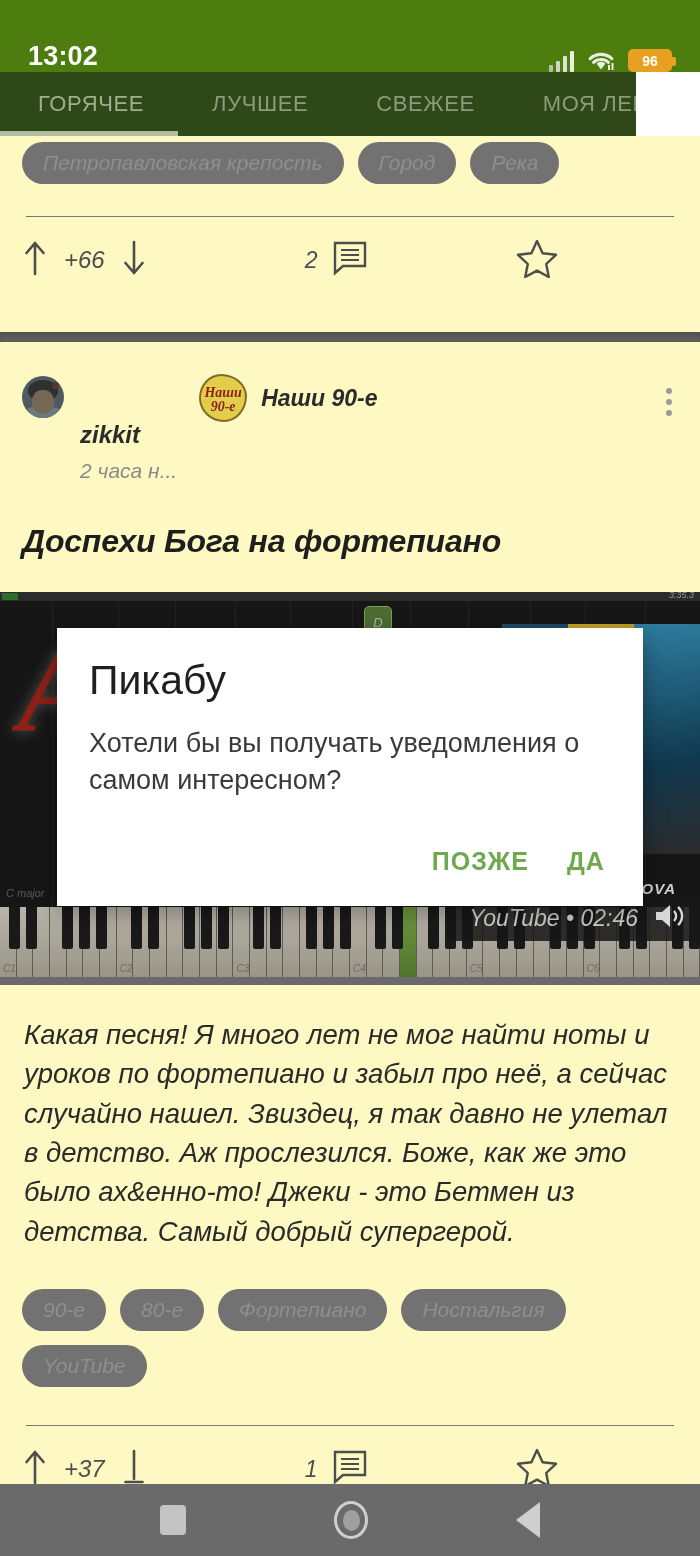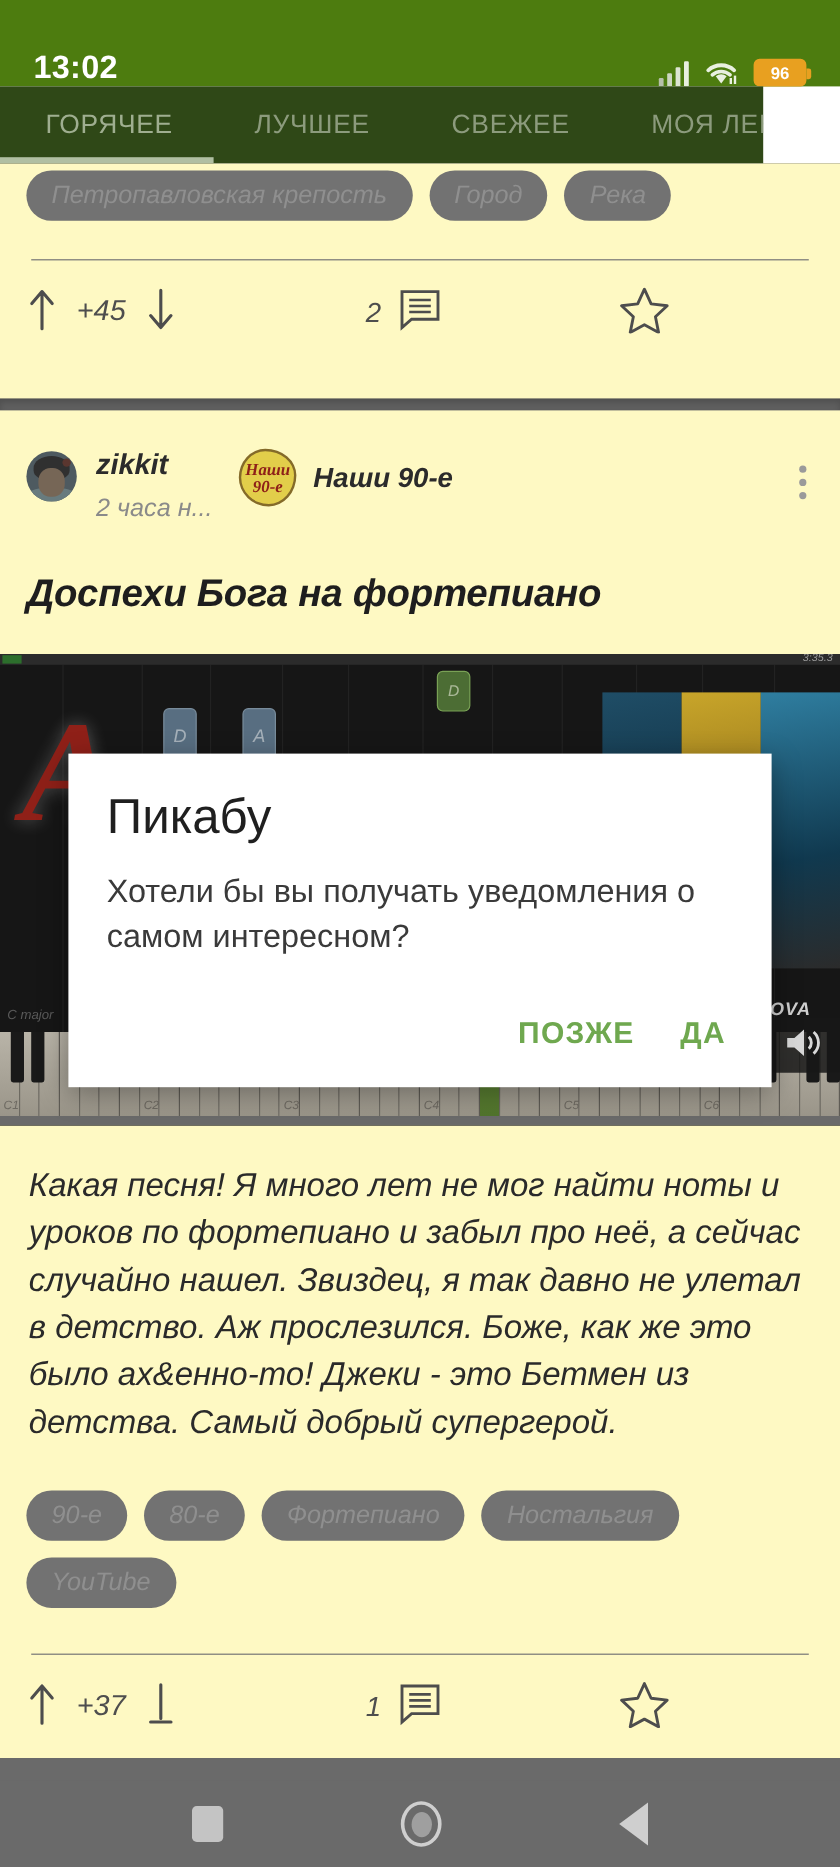--- a/index.html
+++ b/index.html
@@ -208,21 +208,21 @@
     flex: 0 0 auto;
     background: #56707d;
     position: relative;
     filter: saturate(0.55) brightness(0.82);
   }
   .avatar .a-hair { position:absolute; left:6px; top:4px; width:30px; height:20px; background:#3a3a3a; border-radius:50% 50% 40% 40%; }
   .avatar .a-face { position:absolute; left:10px; top:14px; width:22px; height:24px; background:#9d7a57; border-radius:45%; }
   .avatar .a-body { position:absolute; left:2px; bottom:0; width:38px; height:12px; background:#6f9aa0; border-radius:50% 50% 0 0; }
   .avatar .a-dot  { position:absolute; right:5px; top:6px; width:7px; height:7px; background:#8a3b2c; border-radius:50%; }
 
-  .author-block { margin-left: 16px; }
+  .author-block { margin-left: 16px; margin-top: 47px; }
   .author-name {
     font-size: 24px;
     font-weight: bold;
     color: #2b2b2b;
     line-height: 1;
   }
   .post-time {
     font-size: 21px;
     color: #8a8a8a;
     margin-top: 13px;
@@ -544,21 +544,21 @@
         <span class="chip">Река</span>
       </div>
       <div class="divider"></div>
       <div class="actionbar">
         <div class="act-group act-rating">
           <span class="ic">
             <svg width="26" height="36" viewBox="0 0 26 36">
                 <path d="M13 34 V5 M13 3 L4.5 13 M13 3 L21.5 13" stroke="#4d4d4d" stroke-width="2.6" fill="none" stroke-linecap="round"></path>
               </svg>
           </span>
-          <span class="val">+45</span>
+          <span class="val">+66</span>
           <span class="ic">
             <svg width="26" height="36" viewBox="0 0 26 36">
                 <path d="M13 2 V31 M13 33 L4.5 23 M13 33 L21.5 23" stroke="#4d4d4d" stroke-width="2.6" fill="none" stroke-linecap="round"></path>
               </svg>
           </span>
         </div>
         <div class="act-group act-comments">
           <span class="val">2</span>
           <span class="ic">
             <svg width="36" height="36" viewBox="0 0 36 36">

